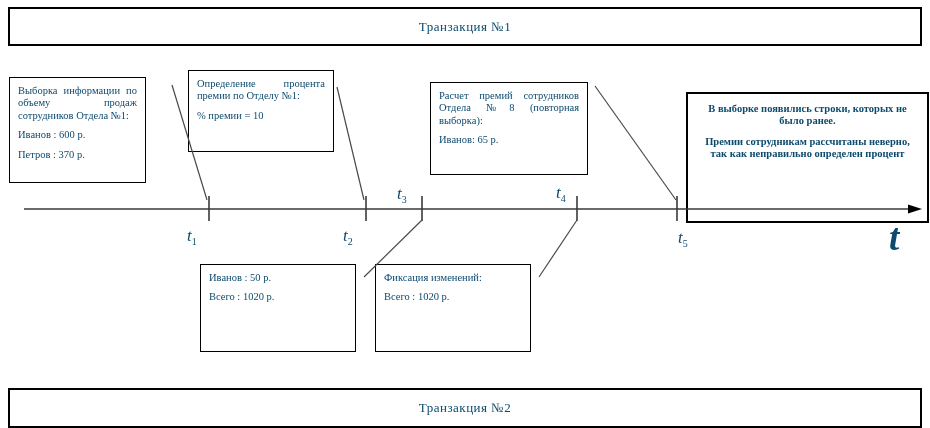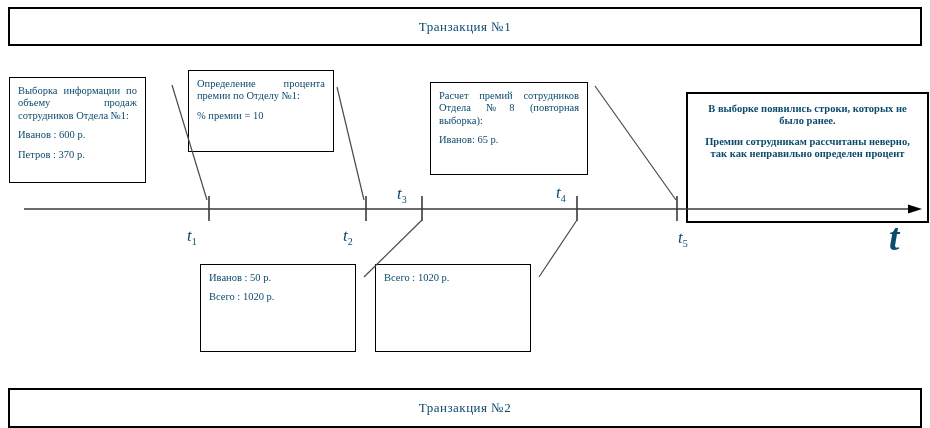--- a/index.html
+++ b/index.html
@@ -98,20 +98,21 @@
     <p>В выборке появились строки, которых не было ранее.</p>
     <p>Премии сотрудникам рассчитаны неверно, так как неправильно определен процент</p>
   </div>
 
   <div class="box" style="left:200px; top:264px; width:156px; height:88px;">
     <p>Иванов : 50 р.</p>
     <p>Всего : 1020 р.</p>
   </div>
 
   <div class="box" style="left:375px; top:264px; width:156px; height:88px;">
+    <p class="title">Фиксация изменений:</p>
     <p>Всего : 1020 р.</p>
   </div>
 
   <svg class="overlay" viewBox="0 0 930 428">
 
     <line x1="24" y1="209" x2="912" y2="209" stroke="#3a3a3a" stroke-width="1.6"></line>
     <polygon points="922,209 908,204.5 908,213.5" fill="#000"></polygon>
 
     <line x1="209" y1="196" x2="209" y2="221" stroke="#3a3a3a" stroke-width="1.6"></line>
     <line x1="366" y1="196" x2="366" y2="221" stroke="#3a3a3a" stroke-width="1.6"></line>

